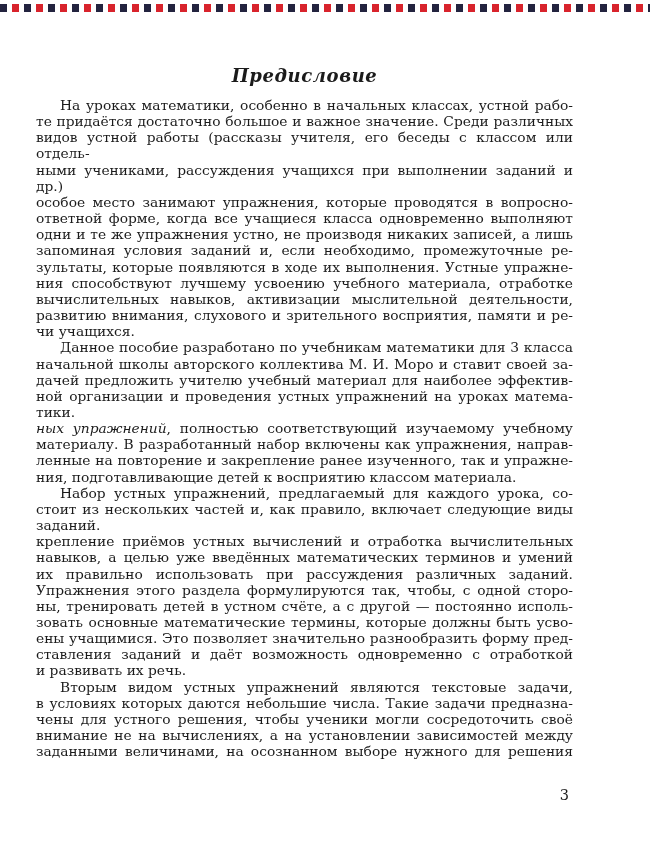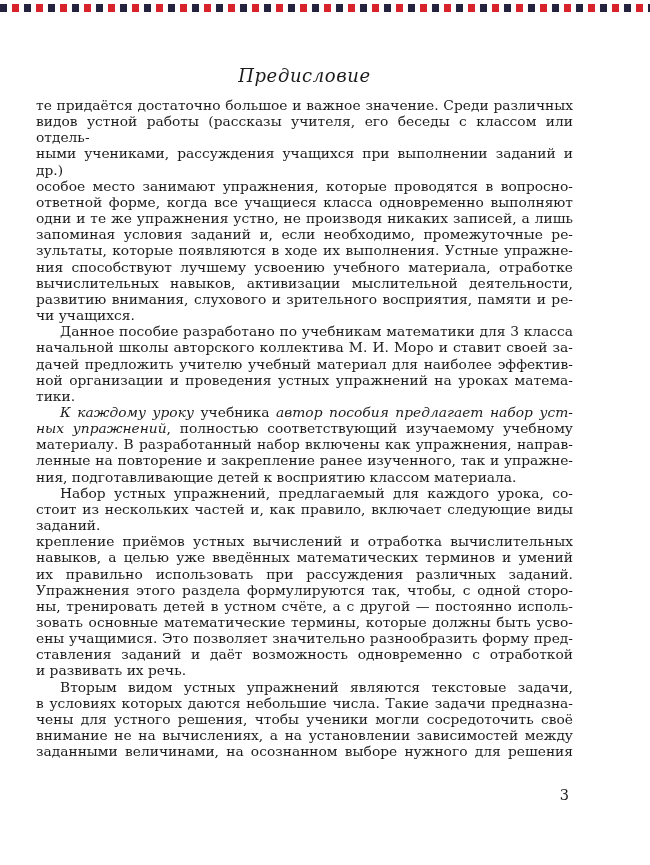--- a/index.html
+++ b/index.html
@@ -15,21 +15,21 @@
     position: absolute;
     left: 0; top: 4px;
     width: 650px; height: 8px;
   }
   .page-title {
     position: absolute;
     left: 36px; top: 65px;
     width: 537px;
     text-align: center;
     font-size: 18px;
-    font-weight: normal;
+    font-weight: bold;
     font-style: italic;
     letter-spacing: 0.6px;
   }
   .body-text {
     position: absolute;
     left: 36px; top: 97px;
     width: 537px;
     font-size: 13.8px;
     line-height: 16.15px;
   }
@@ -54,20 +54,21 @@
 </style>
 </head>
 <body>
 
 <div class="top-band" style="background: repeating-linear-gradient(90deg, rgb(35, 35, 63) 0px, rgb(35, 35, 63) 7px, transparent 7px, transparent 12px, rgb(216, 35, 44) 12px, rgb(216, 35, 44) 19px, transparent 19px, transparent 24px);"></div>
 
 <div class="page-title">Предисловие</div>
 
 <div class="body-text">
     <div class="para">
+      <div class="line first"><span>На уроках математики, особенно в начальных классах, устной рабо-</span></div>
       <div class="line"><span>те придаётся достаточно большое и важное значение. Среди различных</span></div>
       <div class="line"><span>видов устной работы (рассказы учителя, его беседы с классом или отдель-</span></div>
       <div class="line"><span>ными учениками, рассуждения учащихся при выполнении заданий и др.)</span></div>
       <div class="line"><span>особое место занимают упражнения, которые проводятся в вопросно-</span></div>
       <div class="line"><span>ответной форме, когда все учащиеся класса одновременно выполняют</span></div>
       <div class="line"><span>одни и те же упражнения устно, не производя никаких записей, а лишь</span></div>
       <div class="line"><span>запоминая условия заданий и, если необходимо, промежуточные ре-</span></div>
       <div class="line"><span>зультаты, которые появляются в ходе их выполнения. Устные упражне-</span></div>
       <div class="line"><span>ния способствуют лучшему усвоению учебного материала, отработке</span></div>
       <div class="line"><span>вычислительных навыков, активизации мыслительной деятельности,</span></div>
@@ -75,21 +76,20 @@
       <div class="line last"><span>чи учащихся.</span></div>
     </div>
     <div class="para">
       <div class="line first"><span>Данное пособие разработано по учебникам математики для 3 класса</span></div>
       <div class="line"><span>начальной школы авторского коллектива М. И. Моро и ставит своей за-</span></div>
       <div class="line"><span>дачей предложить учителю учебный материал для наиболее эффектив-</span></div>
       <div class="line"><span>ной организации и проведения устных упражнений на уроках матема-</span></div>
       <div class="line last"><span>тики.</span></div>
     </div>
     <div class="para">
-      <div class="line first"><span class="it">К каждому уроку</span><span> учебника </span><span class="it">автор пособия предлагает набор уст-</span></div>
       <div class="line"><span class="it">ных упражнений</span><span>, полностью соответствующий изучаемому учебному</span></div>
       <div class="line"><span>материалу. В разработанный набор включены как упражнения, направ-</span></div>
       <div class="line"><span>ленные на повторение и закрепление ранее изученного, так и упражне-</span></div>
       <div class="line last"><span>ния, подготавливающие детей к восприятию классом материала.</span></div>
     </div>
     <div class="para">
       <div class="line first"><span>Набор устных упражнений, предлагаемый для каждого урока, со-</span></div>
       <div class="line"><span>стоит из нескольких частей и, как правило, включает следующие виды</span></div>
       <div class="line last"><span>заданий.</span></div>
     </div>

